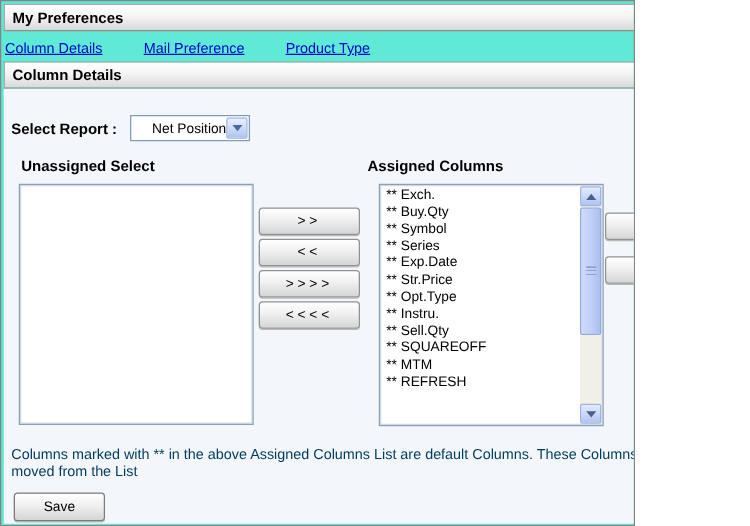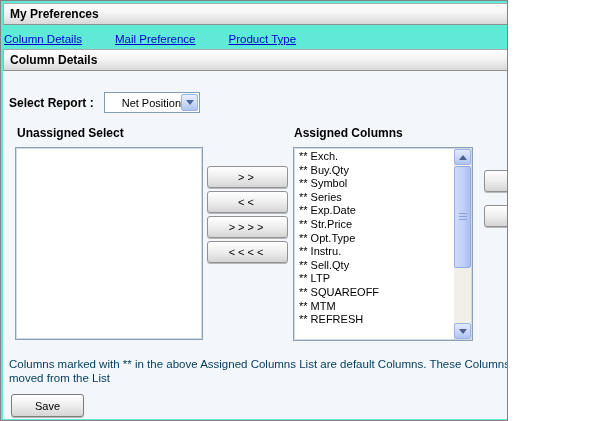--- a/index.html
+++ b/index.html
@@ -76,21 +76,21 @@
   }
 
   
   .listbox {
     position: absolute;
     background: #ffffff;
     border: 1px solid #8ba0b5;
     box-shadow: inset 0 0 0 1px #cfdae5;
   }
   .listbox.unassigned { left: 12px; top: 76px; width: 188px; height: 193px; }
-  .listbox.assigned   { left: 290px; top: 76px; width: 180px; height: 194px; }
+  .listbox.assigned   { left: 300px; top: 76px; width: 180px; height: 194px; }
   .list-inner {
     position: absolute; left: 2px; top: 2px; bottom: 2px; right: 2px;
     overflow: hidden;
   }
   .listbox.assigned .list-inner { right: 19px; }
   .list-item {
     font-size: 11px; line-height: 13.6px; color: #000000;
     padding-left: 3px; white-space: nowrap; cursor: default;
   }
 
@@ -217,21 +217,20 @@
 
           <div class="list-item">** Str.Price</div>
 
           <div class="list-item">** Opt.Type</div>
 
 
           <div class="list-item">** Instru.</div>
 
           <div class="list-item">** Sell.Qty</div>
 
-          <div class="list-item">** LTP</div>
 
           <div class="list-item">** SQUAREOFF</div>
 
           <div class="list-item">** MTM</div>
 
           <div class="list-item">** REFRESH</div>
         </div>
       <div class="scrollbar">
         <div class="sb-btn up">
             <span class="tri-up"></span>

